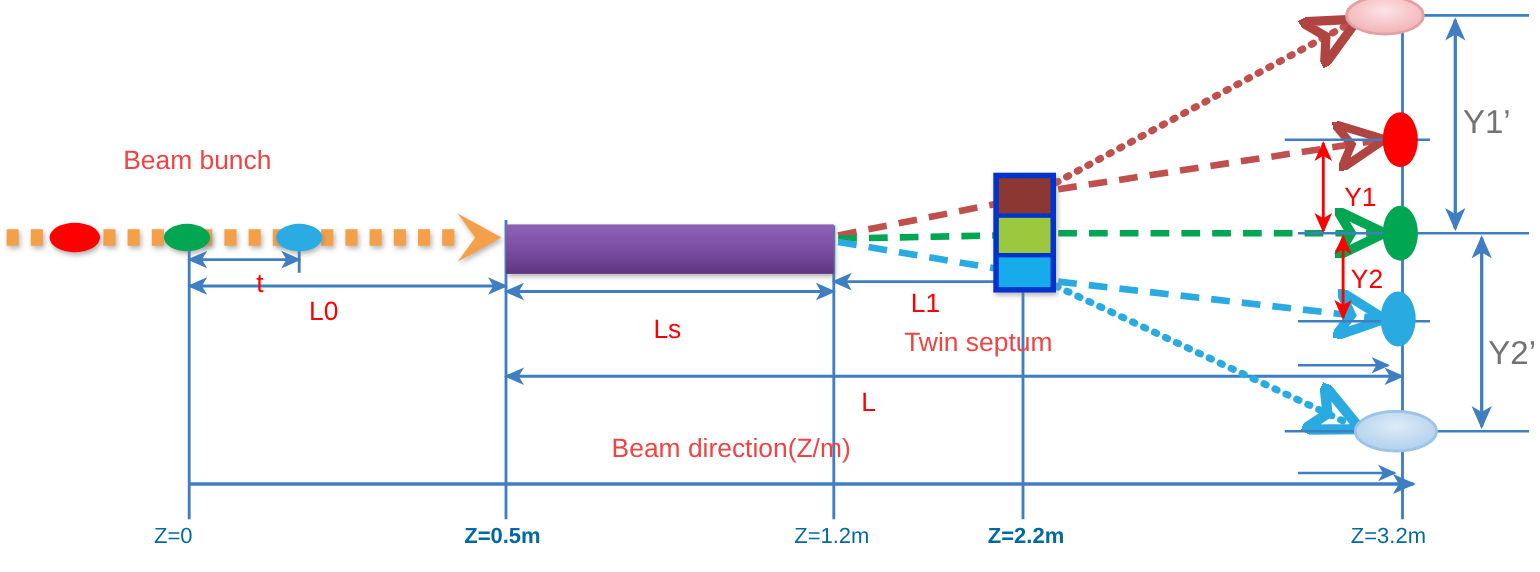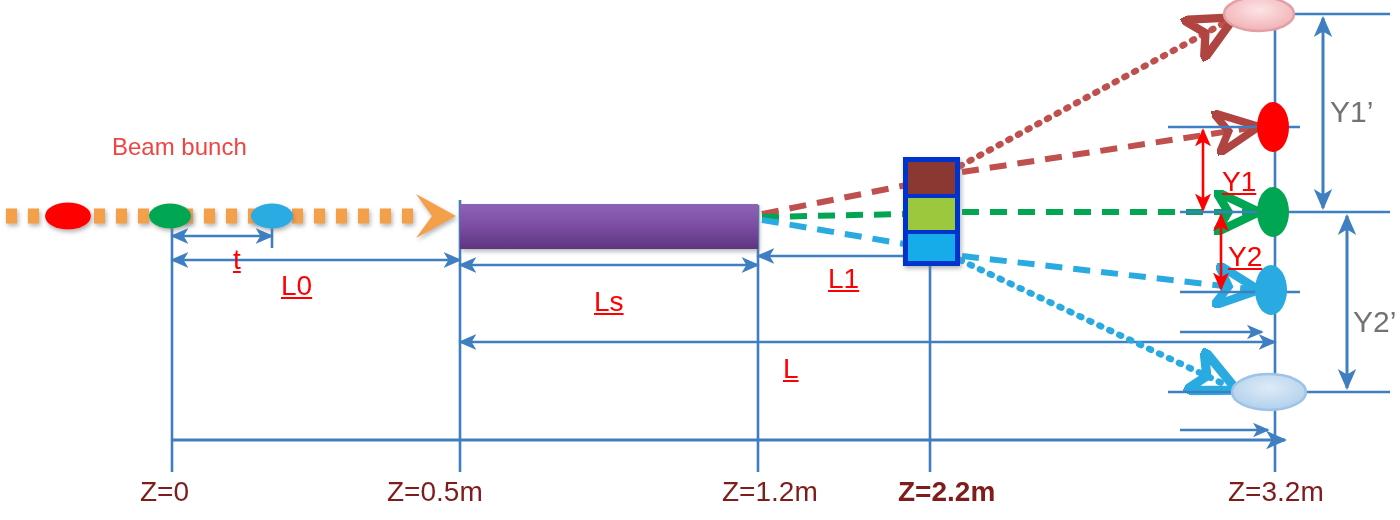--- a/index.html
+++ b/index.html
@@ -2,23 +2,23 @@
 <html><head>
 <meta charset="utf-8">
 <style>
   html,body{margin:0;padding:0;background:#ffffff;}
   body{width:1400px;height:520px;overflow:hidden;
        font-family:"Liberation Sans", sans-serif;}
   #stage{position:relative;width:1400px;height:520px;background:#fff;}
   svg.layer{position:absolute;left:0;top:0;width:1400px;height:520px;}
   .lbl{position:absolute;white-space:nowrap;line-height:1;}
   .lbl-black{color:#ef4444;font-size:24px;}
-  .lbl-red{color:#ff0000;font-size:28px;text-decoration:underline;}
+  .lbl-red{color:#ff0000;font-size:24px;}
   .lbl-navy{color:#737373;font-size:30px;}
-  .lbl-axis{color:#7f1d1d;font-size:28px;}
+  .lbl-axis{color:#0369a1;font-size:20px;}
 </style>
 </head>
 <body>
 <div id="stage">
 
 <svg class="layer" viewBox="0 0 1400 520">
   <defs>
     <linearGradient id="gradDefl" x1="0" y1="0" x2="0" y2="1">
       <stop offset="0%" stop-color="#8E63B5"></stop>
       <stop offset="45%" stop-color="#7E4FA6"></stop>
@@ -152,39 +152,41 @@
     <ellipse cx="1273" cy="127" rx="16" ry="25" fill="#FF0000"></ellipse>
     <ellipse cx="1273" cy="212" rx="16" ry="25" fill="#00A651"></ellipse>
     <ellipse cx="1271" cy="290" rx="16" ry="25" fill="#29ABE2"></ellipse>
     <ellipse cx="1269" cy="392" rx="37" ry="18" fill="url(#gradLBlue)" stroke="#9DC3E6" stroke-width="2.5"></ellipse>
   </g>
 </svg>
 
 <div class="lbl lbl-black" style="left:112px; top:135px;">Beam bunch</div>
 
 
+<div class="lbl lbl-black" style="left:822px; top:300px;">Twin septum</div>
 
+<div class="lbl lbl-black" style="left:556px; top:396px;">Beam direction(Z/m)</div>
 
 <div class="lbl lbl-red" style="left:233px; top:246px;">t</div>
 
 <div class="lbl lbl-red" style="left:281px; top:272px;">L0</div>
 
 <div class="lbl lbl-red" style="left:594px; top:288px;text-align:center;">Ls</div>
 
 <div class="lbl lbl-red" style="left:828px; top:265px;">L1</div>
 
 <div class="lbl lbl-red" style="left:783px; top:355px;">L</div>
 
 <div class="lbl lbl-red" style="left:1222px; top:168px;">Y1</div>
 
 <div class="lbl lbl-red" style="left:1228px; top:243px;">Y2</div>
 
 <div class="lbl lbl-navy" style="left:1330px; top:97px;">Y1’</div>
 
 <div class="lbl lbl-navy" style="left:1353px; top:307px;">Y2’</div>
 
 <div class="lbl lbl-axis" style="left:140px; top:478px;">Z=0</div>
-<div class="lbl lbl-axis" style="left:387px; top:478px;">Z=0.5m</div>
+<div class="lbl lbl-axis" style="left:422px; top:478px;font-weight:bold;">Z=0.5m</div>
 <div class="lbl lbl-axis" style="left:706px; top:478px;margin-left:16px;">Z=1.2m</div>
 <div class="lbl lbl-axis" style="left:898px; top:478px;font-weight:bold;">Z=2.2m</div>
 <div class="lbl lbl-axis" style="left:1228px; top:478px;">Z=3.2m</div>
 
 </div>
 
 </body></html>

